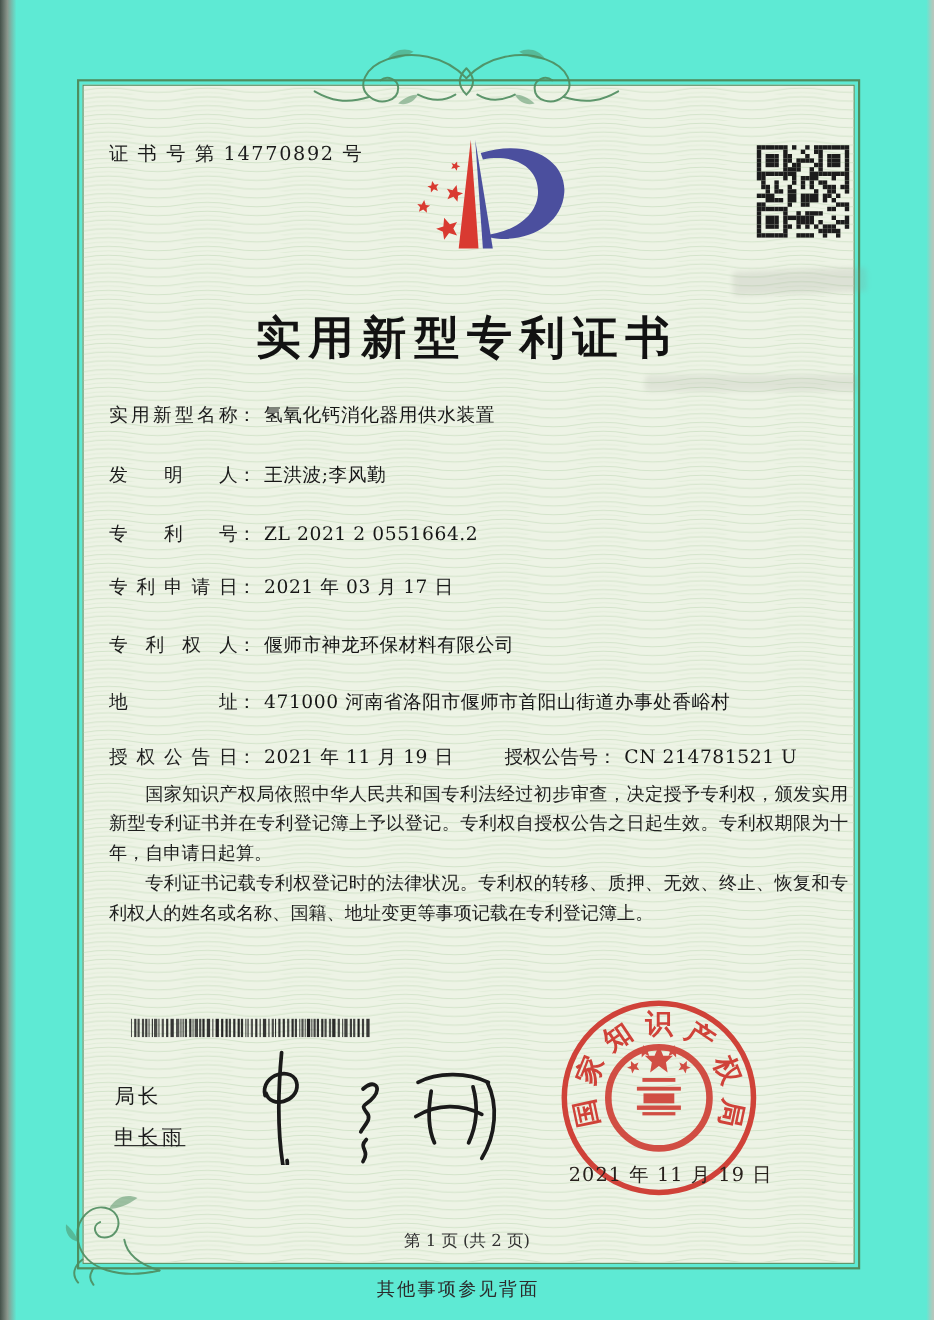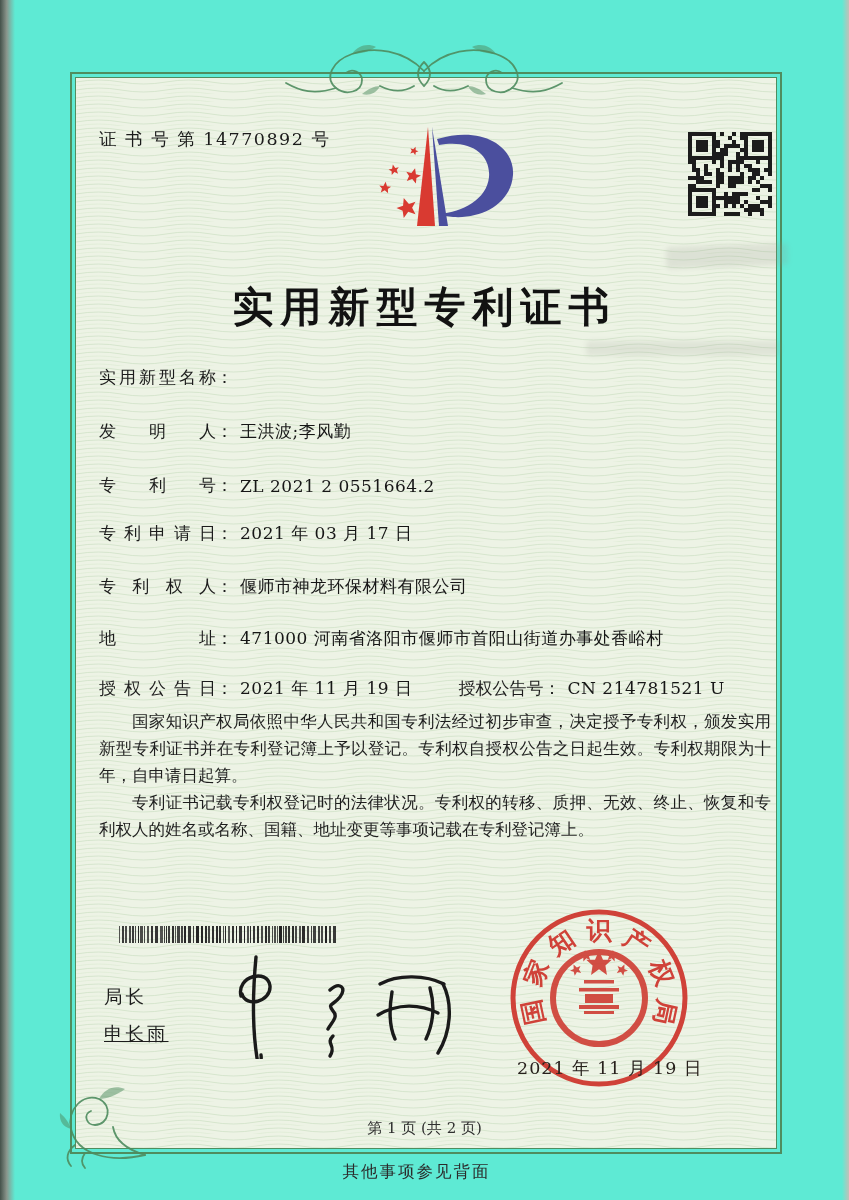--- a/index.html
+++ b/index.html
@@ -566,20 +566,21 @@
 
   <div class="ghost ghost-1"></div>
   <div class="ghost ghost-2"></div>
 
   <div class="doc-title">实用新型专利证书</div>
 
   <div class="fields">
     <div class="field-row" style="top:366px">
       <span class="flabel">实用新型名称</span>
         <span class="fcolon">：</span>
+      <span class="fvalue">氢氧化钙消化器用供水装置</span>
     </div>
     <div class="field-row" style="top:420px">
       <span class="flabel">发明人</span>
         <span class="fcolon">：</span>
       <span class="fvalue">王洪波;李风勤</span>
     </div>
     <div class="field-row" style="top:474px">
       <span class="flabel">专利号</span>
         <span class="fcolon">：</span>
       <span class="fvalue">ZL 2021 2 0551664.2</span>

